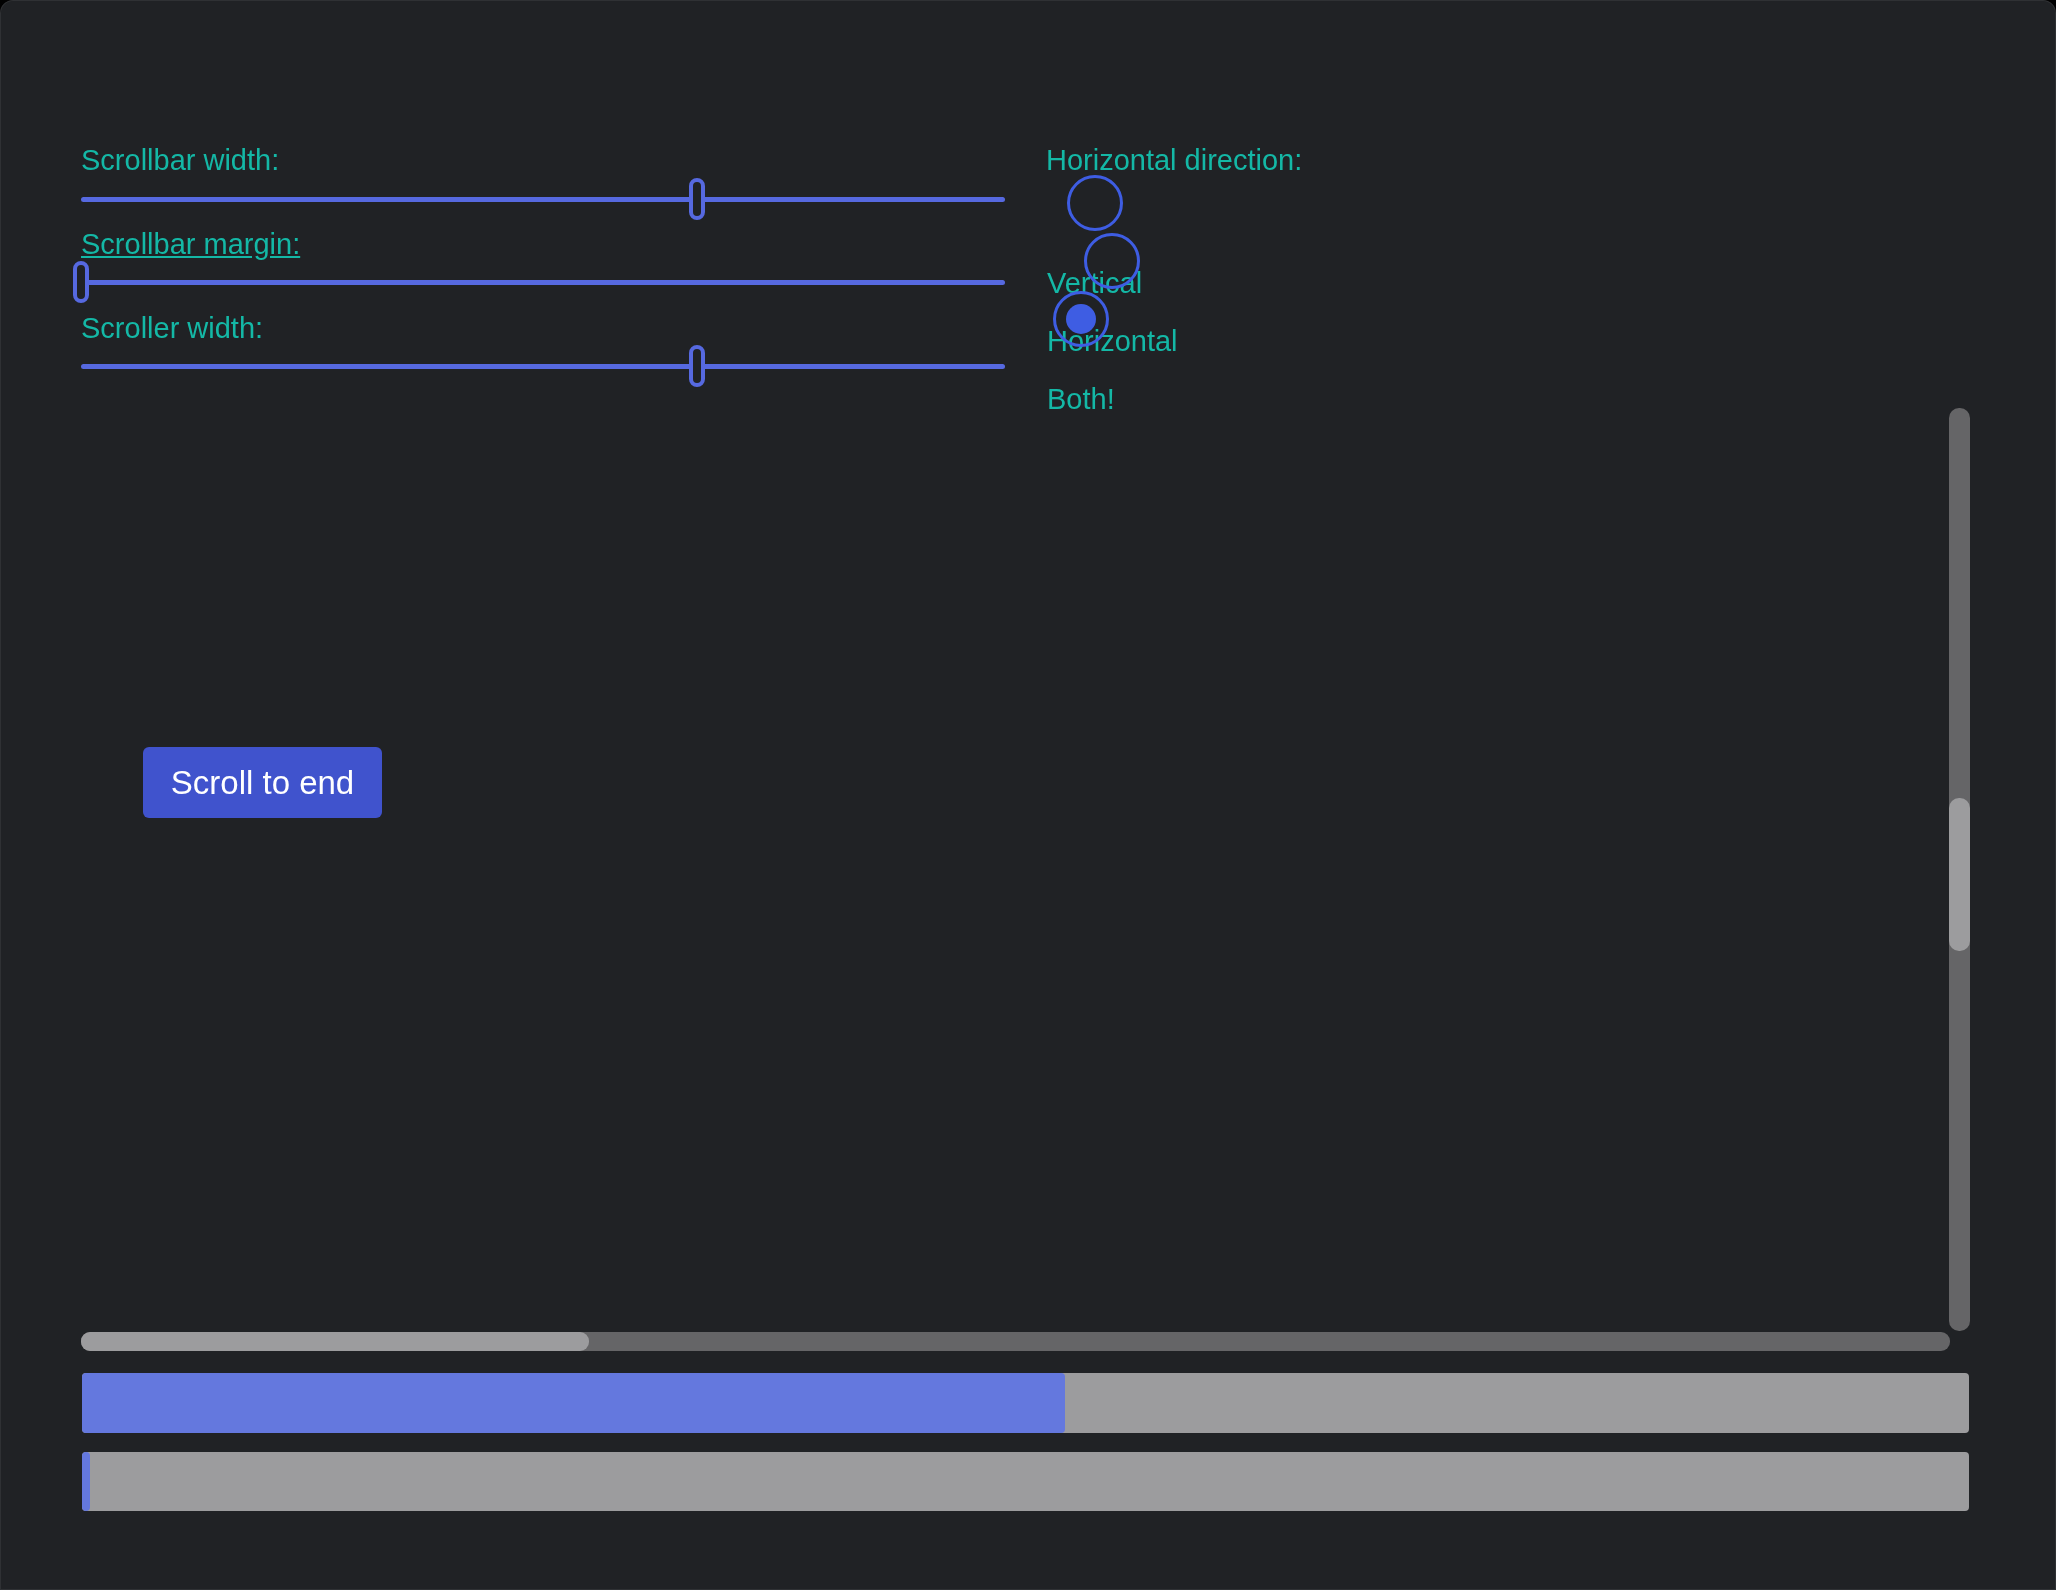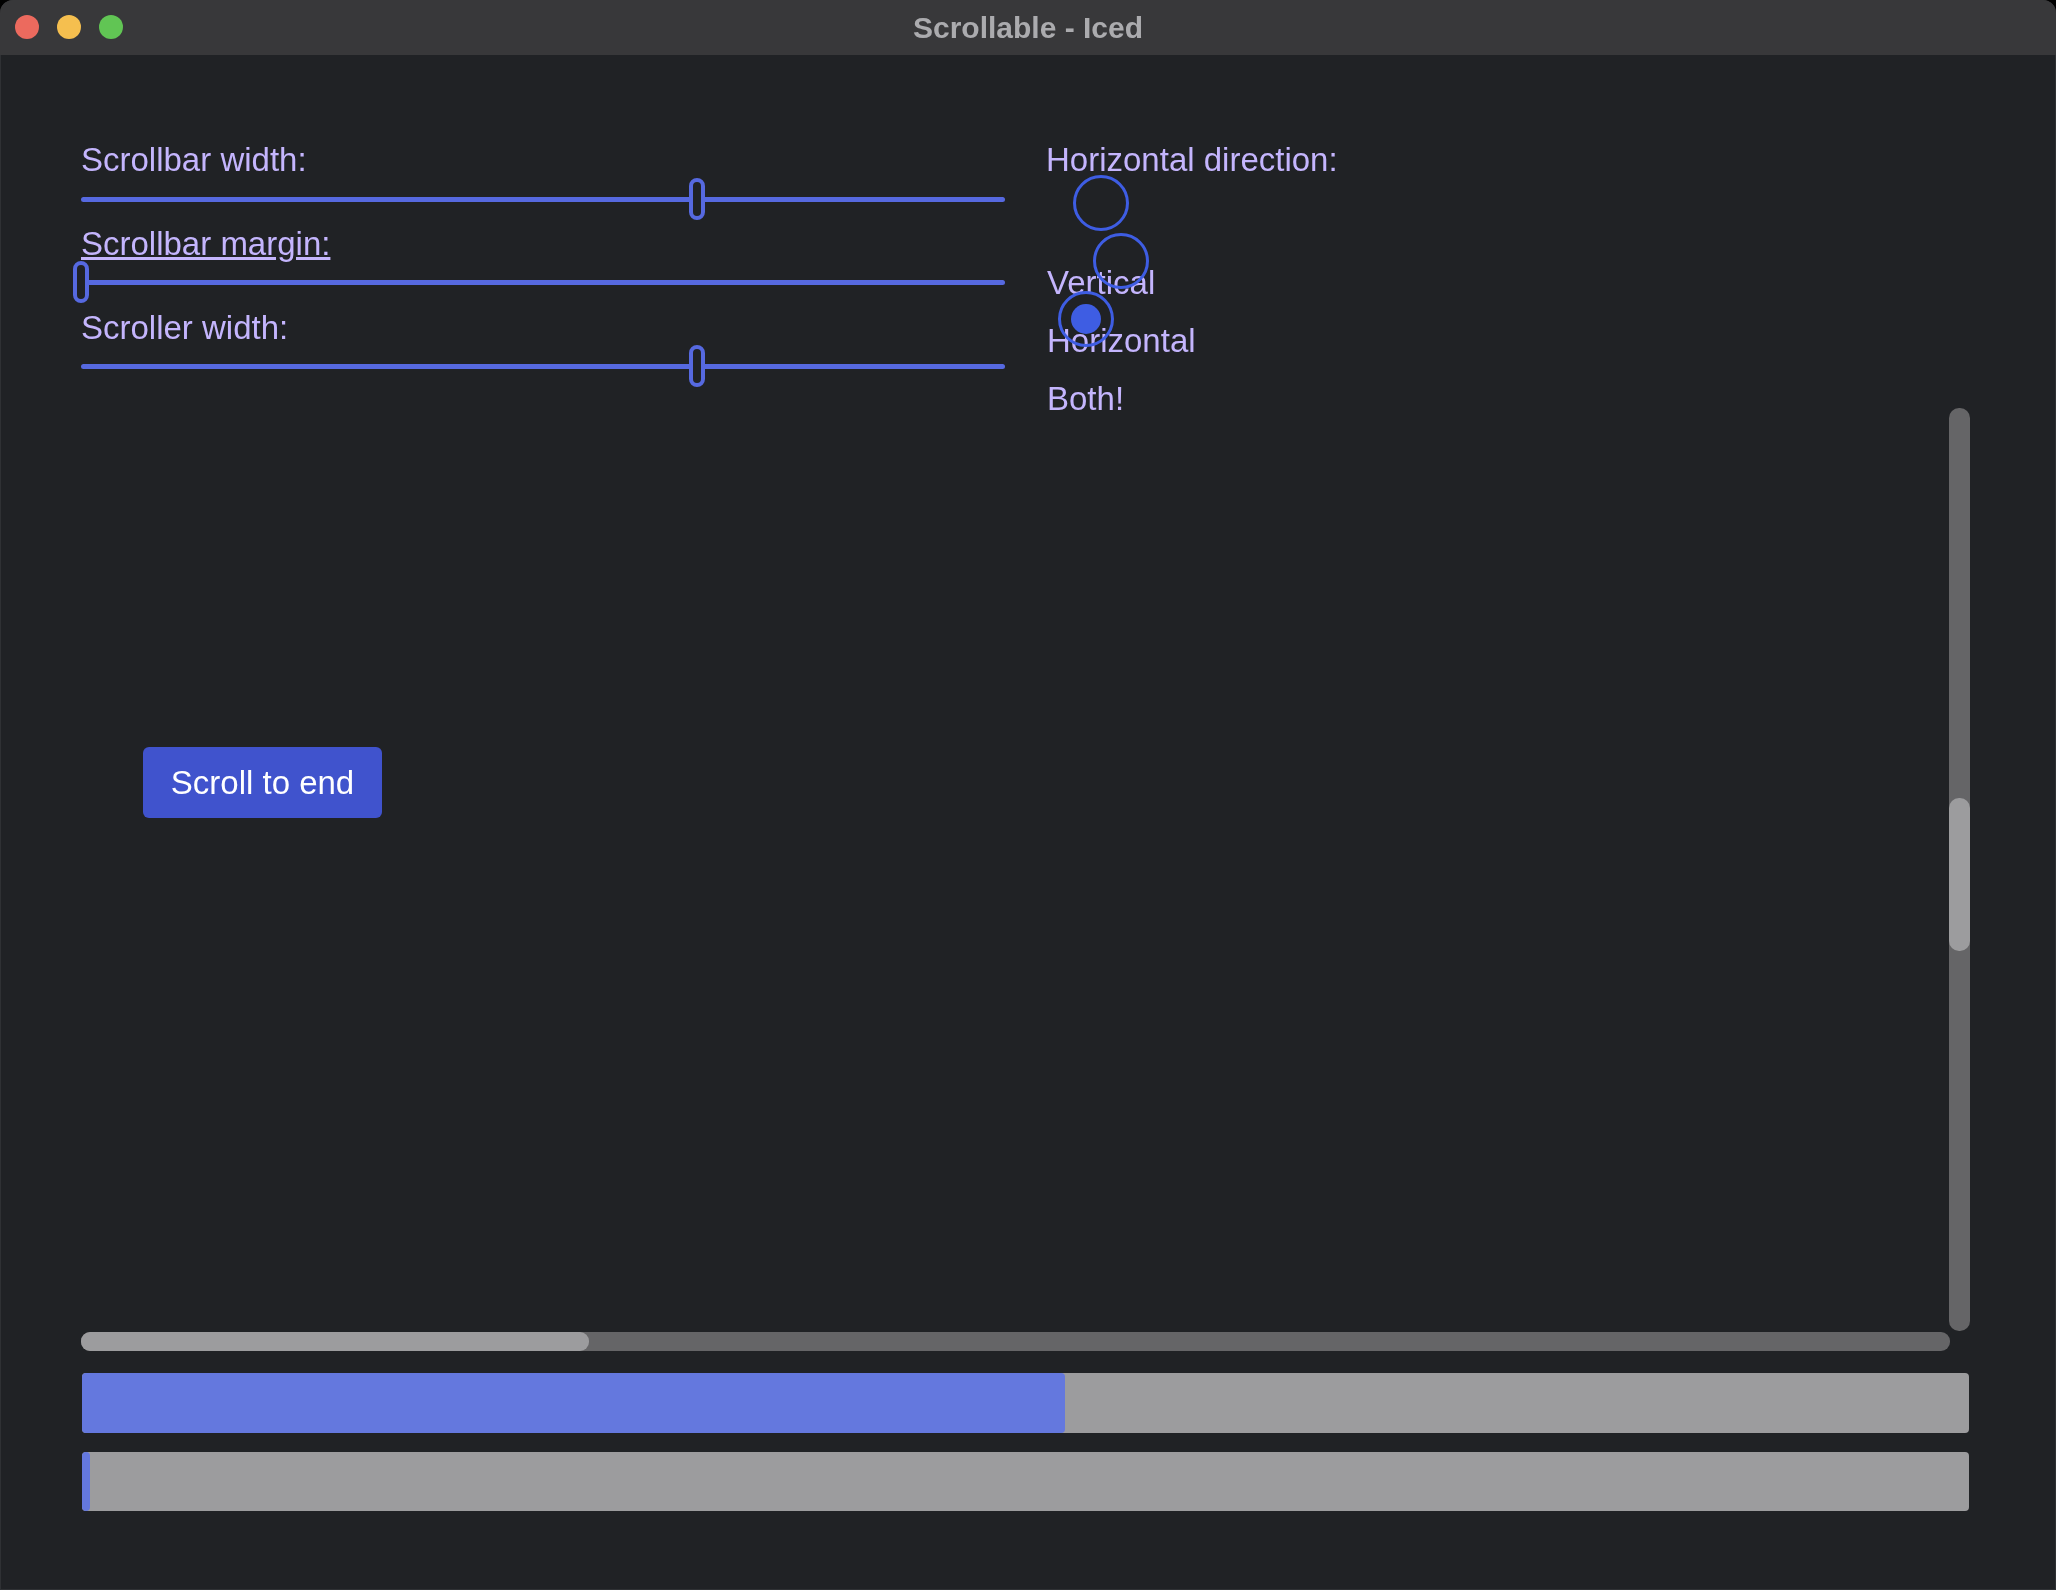--- a/index.html
+++ b/index.html
@@ -47,23 +47,23 @@
     color: #ABABAE;
   }
   
   .content {
     position: absolute;
     top: 55px; left: 0;
     width: 2056px; height: 1535px;
   }
   .slabel, .rlabel, .status {
     position: absolute;
-    font-size: 33px;
+    font-size: 29px;
     line-height: 44px;
-    color: #c4b5fd;
+    color: #14b8a6;
     white-space: nowrap;
   }
   
   .slider {
     position: absolute;
     left: 81px;
     width: 924px;
     height: 44px;
   }
   .slider .rail {
@@ -165,28 +165,20 @@
     position: absolute;
     left: 0; top: 0; bottom: 0;
     border-radius: 4px;
   }
 </style>
 </head>
 <body>
 
 <div class="window">
 
-  <div class="titlebar" style="background: rgb(56, 56, 58);">
-    <div class="lights">
-      <span class="light" style="background: rgb(236, 106, 94);"></span>
-      <span class="light" style="background: rgb(245, 191, 79);"></span>
-      <span class="light" style="background: rgb(97, 197, 84);"></span>
-    </div>
-    <div class="title">Scrollable - Iced</div>
-  </div>
 
   <div class="content">
 
     <div class="slabel" style="left:81px; top:83px;">Scrollbar width:</div>
     <div class="slider" style="top:122px;">
       <div class="rail" style="background: rgb(86, 105, 224);"></div>
       <div class="handle" style="left: 66.7%; border-color: rgb(86, 105, 224);"></div>
     </div>
 
     <div class="slabel" style="left:81px; top:167px;text-decoration:underline;">Scrollbar margin:</div>

